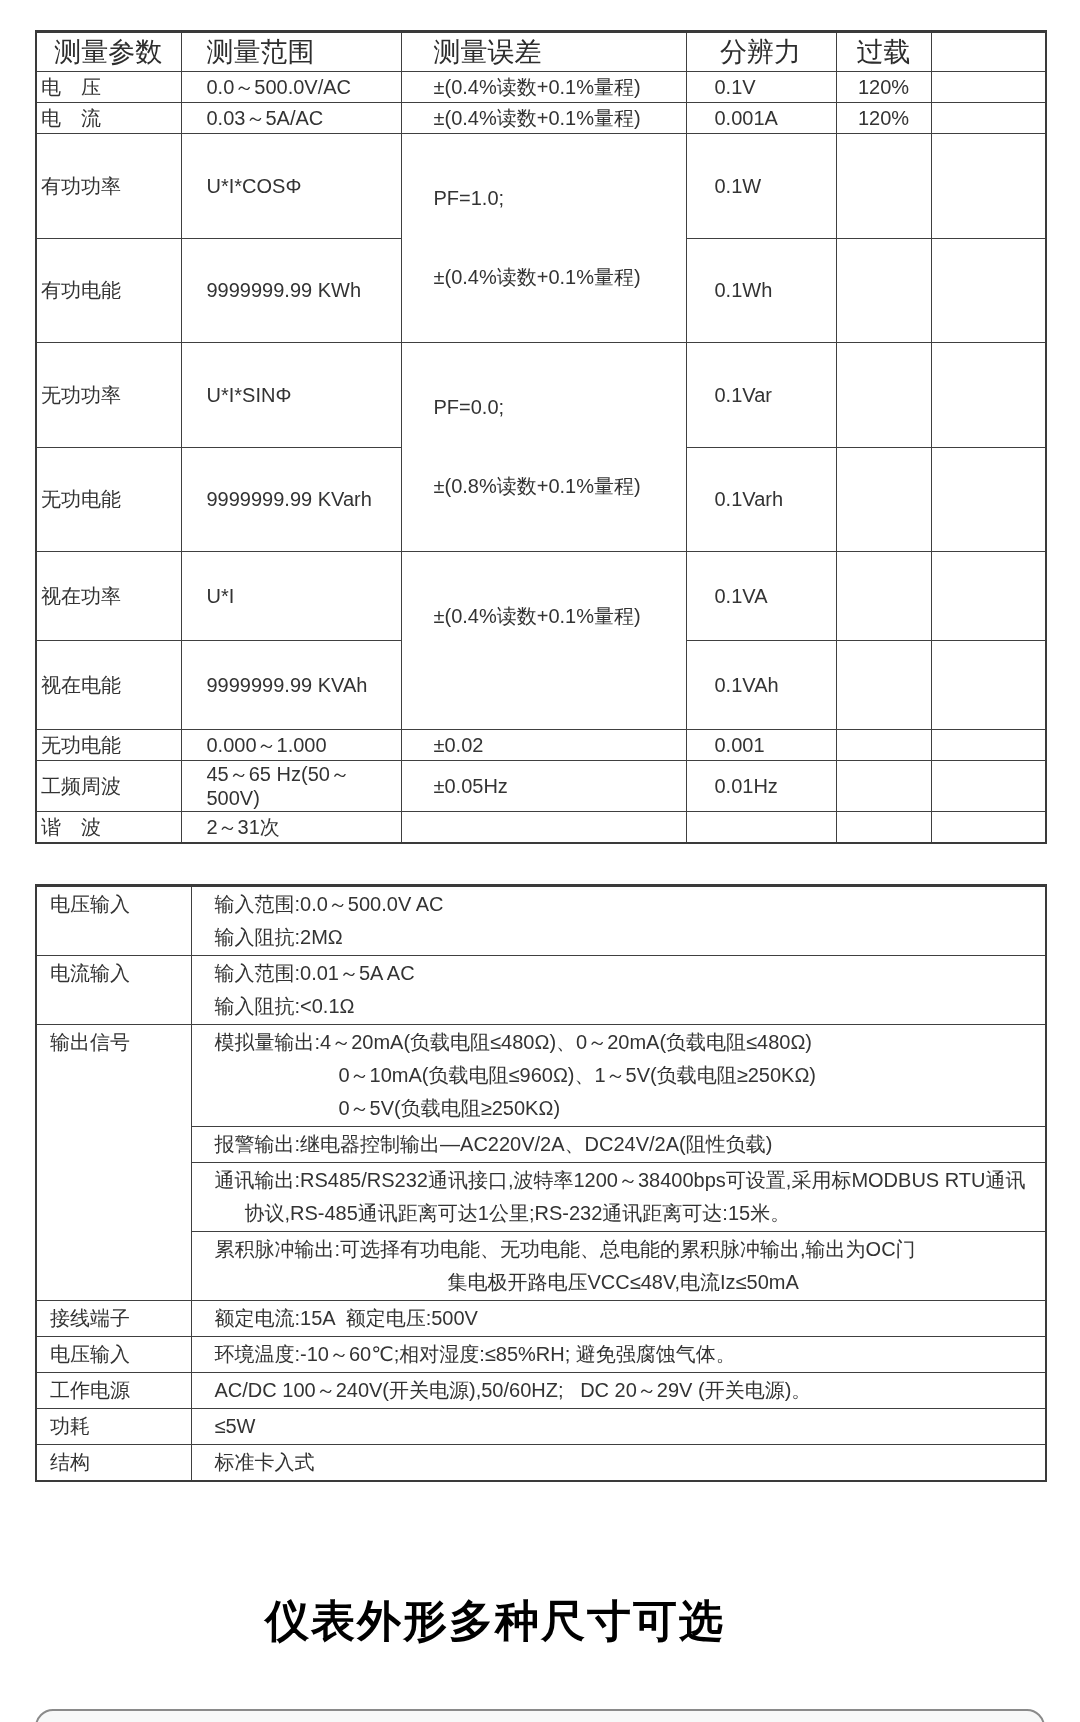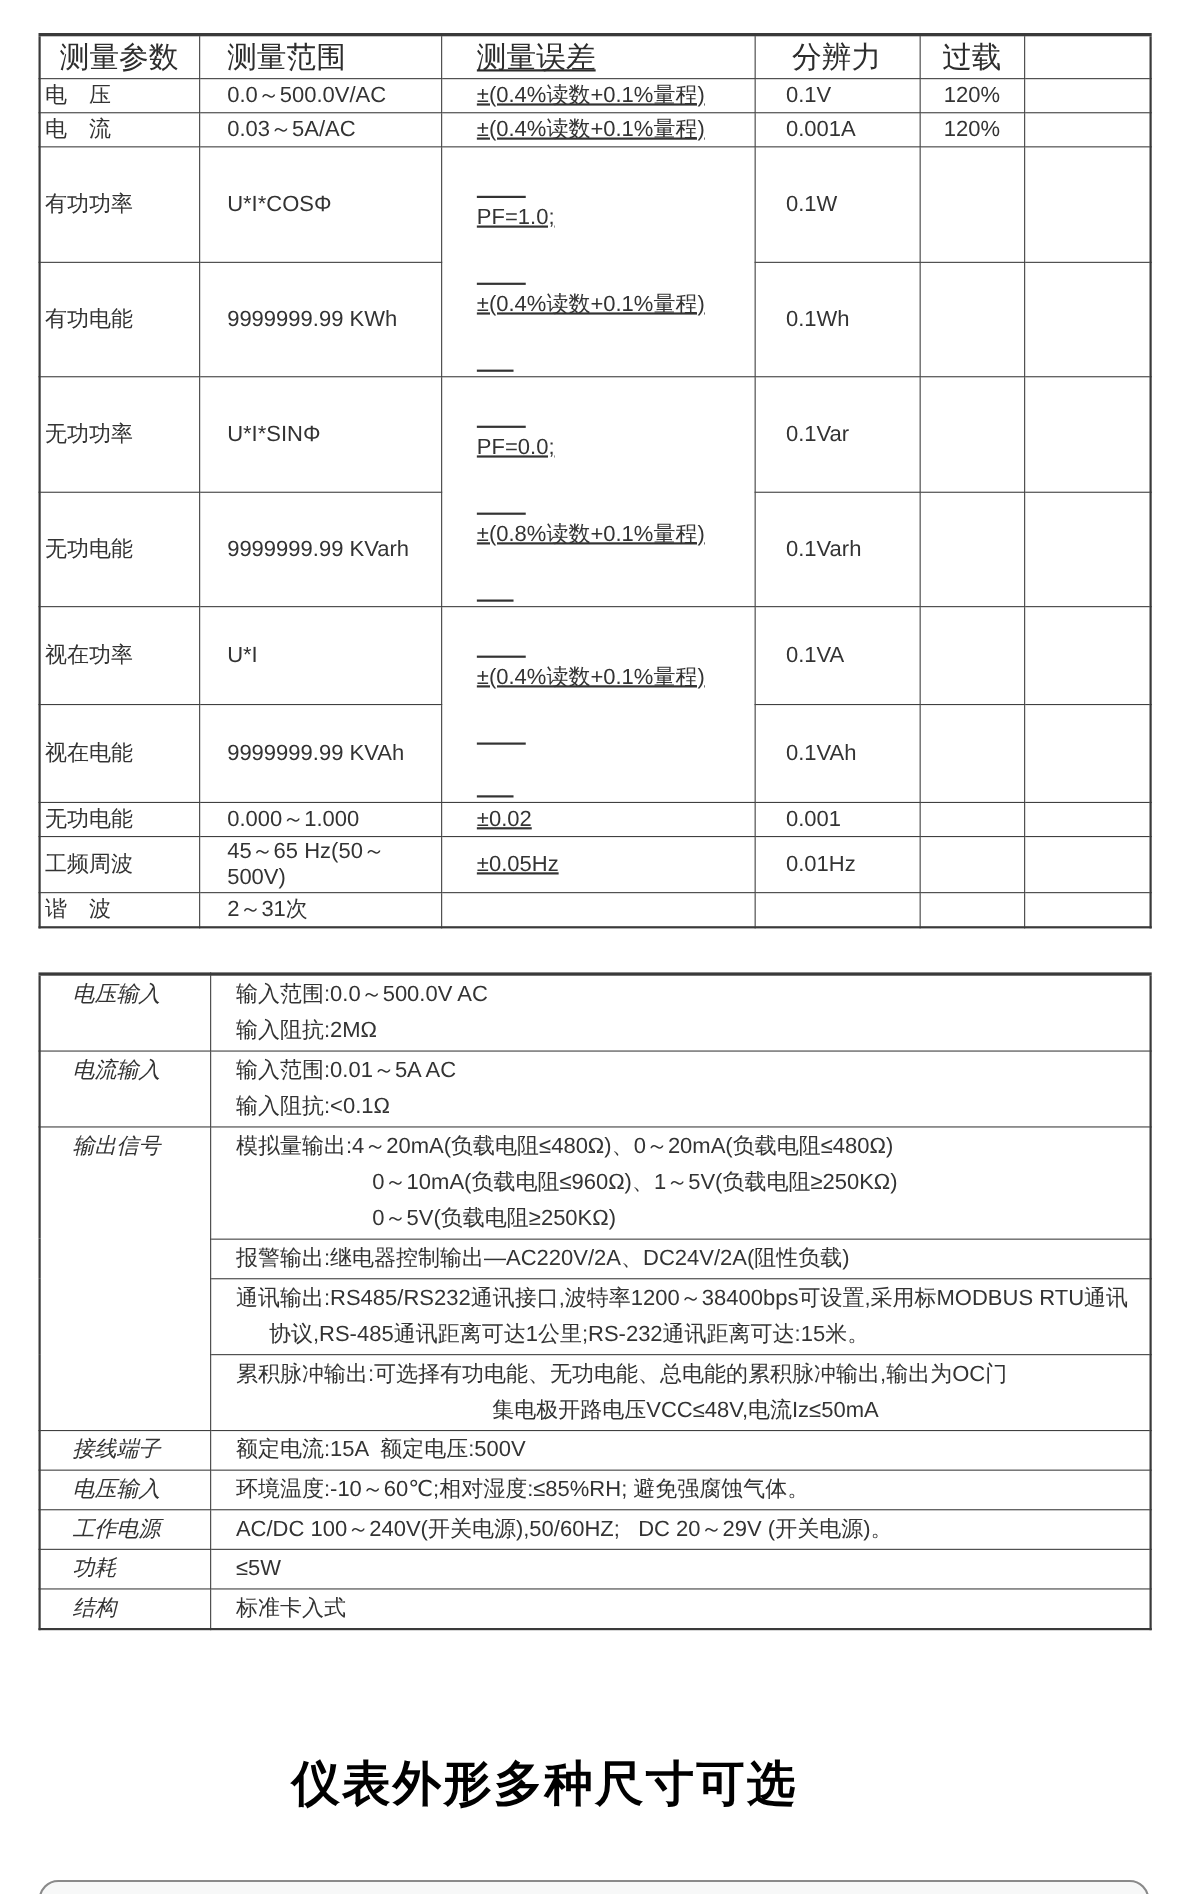--- a/index.html
+++ b/index.html
@@ -14,33 +14,33 @@
   
   table.t1 { border-collapse:collapse; width:1010px; table-layout:fixed;
              border:2px solid #3a3a3a; border-top-width:3px; }
   .t1 td { border:1.4px solid #404040; font-size:20px; height:31px;
            line-height:24px; vertical-align:middle; color:#333;
            white-space:pre-wrap; overflow:hidden; }
   .t1 tr.hdr td { height:40px; font-size:27px; color:#2d2d2d; }
   .t1 .c-param  { padding-left:4px; }
   .t1 tr.hdr .c-param { text-align:center; padding-left:0; }
   .t1 .c-range  { padding-left:25px; }
-  .t1 .c-err    { padding-left:32px;text-decoration:underline; }
+  .t1 .c-err    { padding-left:32px; }
   .t1 .c-res    { padding-left:28px; }
   .t1 tr.hdr .c-res { text-align:center; padding-left:0; }
   .t1 .c-ovl    { text-align:center; }
   .t1 td.merged { vertical-align:top; }
   .t1 td.merged div { line-height:31px; }
 
   
   table.t2 { border-collapse:collapse; width:1010px; table-layout:fixed;
              border:2px solid #3a3a3a; border-top-width:3.5px; margin-top:40px; }
   .t2 td { border:1.5px solid #404040; font-size:20px; color:#333;
            vertical-align:top; }
-  .t2 .label { padding-left:29px; line-height:33px;font-style:italic; }
+  .t2 .label { padding-left:13px; line-height:33px; }
   .t2 .line  { line-height:33px; padding-left:22px; white-space:pre-wrap; }
   .t2 .ind-a { padding-left:146px; }
   .t2 .ind-b { padding-left:52px; }
   .t2 .ind-c { padding-left:255px; }
 
   
   .sec-title { margin:110px 90px 0 0; text-align:center; font-size:44px;
                font-weight:700; color:#000; letter-spacing:2px; }
 
   

